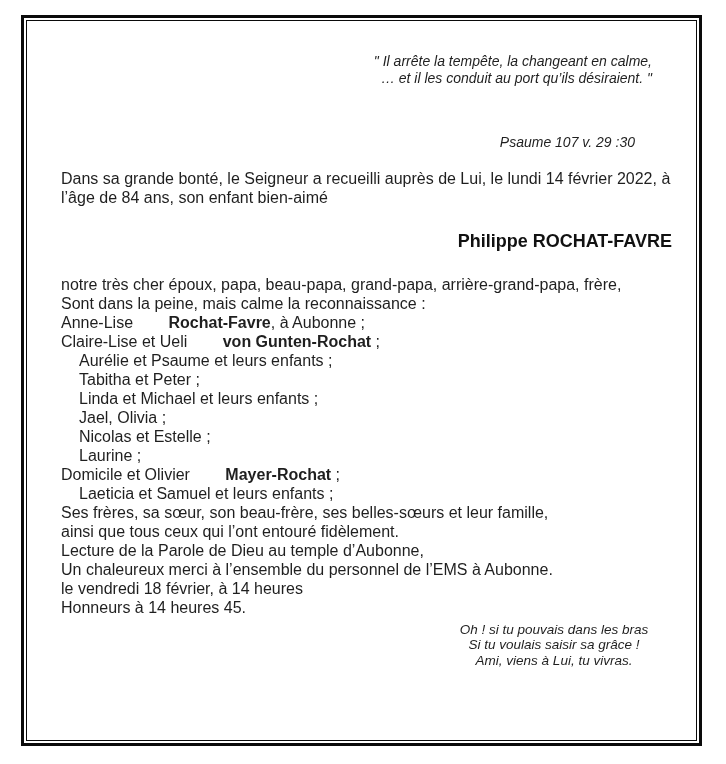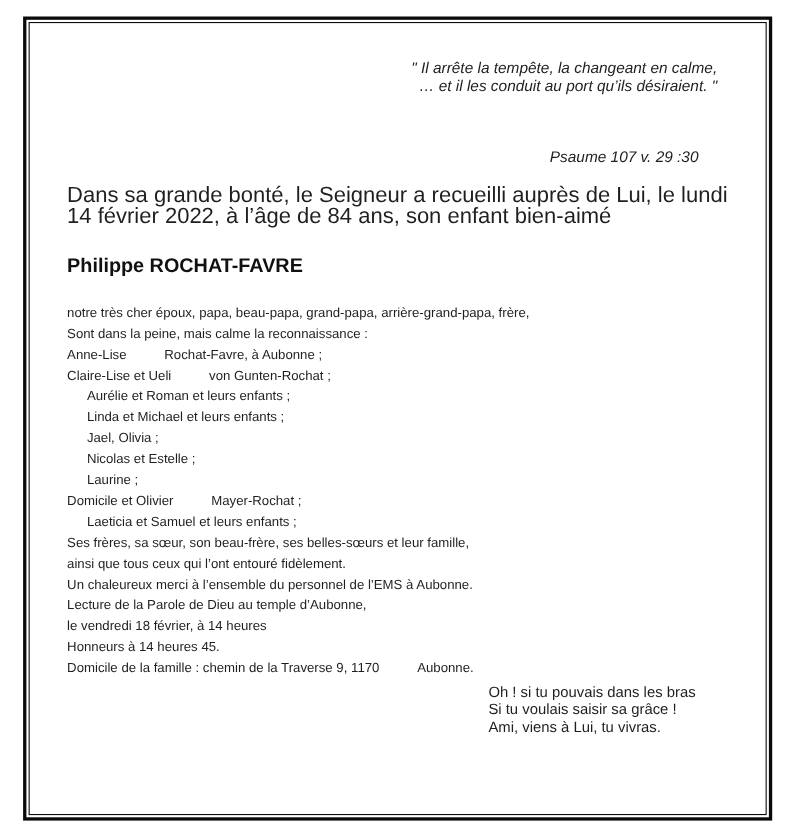--- a/index.html
+++ b/index.html
@@ -39,48 +39,49 @@
     font-size: 14px;
     line-height: 16.5px;
     margin-right: 20px;
   }
   .ep-source {
     padding-right: 17px;
     margin-top: 48px;
   }
   .intro {
     margin: 18px 0 0 0;
-    font-size: 20px;
+    font-size: 16px;
     line-height: 19px;
     width: 610px;
   }
   .title {
     margin: 24px 0 0 0;
     font-size: 18px;
     line-height: 21px;
     font-weight: bold;
-    text-align: left;
+    text-align: right;
     color: #111111;
   }
   .lines {
     margin-top: 23px;
-    font-size: 12px;
+    font-size: 16px;
     line-height: 19px;
   }
   .lines .line.ind {
     padding-left: 18px;
   }
   .b {
-    font-weight: normal;
+    font-weight: bold;
     padding-left: 31px;
   }
   .closing {
     margin: 5px 8px 0 auto;
     width: 220px;
-    text-align: left;
+    text-align: center;
+    font-style: italic;
     font-size: 13.5px;
     line-height: 15.5px;
   }
 </style>
 </head>
 <body>
 
 <div class="page">
   <div class="frame">
     <div class="frame-inner">
@@ -95,34 +96,34 @@
 
       <p class="intro">Dans sa grande bonté, le Seigneur a recueilli auprès de Lui, le lundi 14 février 2022, à l’âge de 84 ans, son enfant bien-aimé</p>
 
       <h1 class="title">Philippe ROCHAT-FAVRE</h1>
 
       <div class="lines">
           <div class="line"><span>notre très cher époux, papa, beau-papa, grand-papa, arrière-grand-papa, frère,</span></div>
           <div class="line"><span>Sont dans la peine, mais calme la reconnaissance :</span></div>
           <div class="line"><span>Anne-Lise </span><span class="b">Rochat-Favre</span><span>, à Aubonne ;</span></div>
           <div class="line"><span>Claire-Lise et Ueli </span><span class="b">von Gunten-Rochat</span><span> ;</span></div>
-          <div class="line ind"><span>Aurélie et Roman et leurs enfants ;</span></div>
+          <div class="line ind"><span>Aurélie et Psaume et leurs enfants ;</span></div>
+          <div class="line ind"><span>Tabitha et Peter ;</span></div>
           <div class="line ind"><span>Linda et Michael et leurs enfants ;</span></div>
           <div class="line ind"><span>Jael, Olivia ;</span></div>
           <div class="line ind"><span>Nicolas et Estelle ;</span></div>
           <div class="line ind"><span>Laurine ;</span></div>
           <div class="line"><span>Domicile et Olivier </span><span class="b">Mayer-Rochat</span><span> ;</span></div>
           <div class="line ind"><span>Laeticia et Samuel et leurs enfants ;</span></div>
           <div class="line"><span>Ses frères, sa sœur, son beau-frère, ses belles-sœurs et leur famille,</span></div>
           <div class="line"><span>ainsi que tous ceux qui l’ont entouré fidèlement.</span></div>
+          <div class="line"><span>Lecture de la Parole de Dieu au temple d’Aubonne,</span></div>
           <div class="line"><span>Un chaleureux merci à l’ensemble du personnel de l’EMS à Aubonne.</span></div>
-          <div class="line"><span>Lecture de la Parole de Dieu au temple d’Aubonne,</span></div>
           <div class="line"><span>le vendredi 18 février, à 14 heures</span></div>
           <div class="line"><span>Honneurs à 14 heures 45.</span></div>
-          <div class="line"><span>Domicile de la famille : chemin de la Traverse 9, 1170 </span><span class="b">Aubonne</span><span>.</span></div>
         </div>
 
       <div class="closing">
           <div>Oh ! si tu pouvais dans les bras</div>
           <div>Si tu voulais saisir sa grâce !</div>
           <div>Ami, viens à Lui, tu vivras.</div>
         </div>
 
     </div>
   </div>

